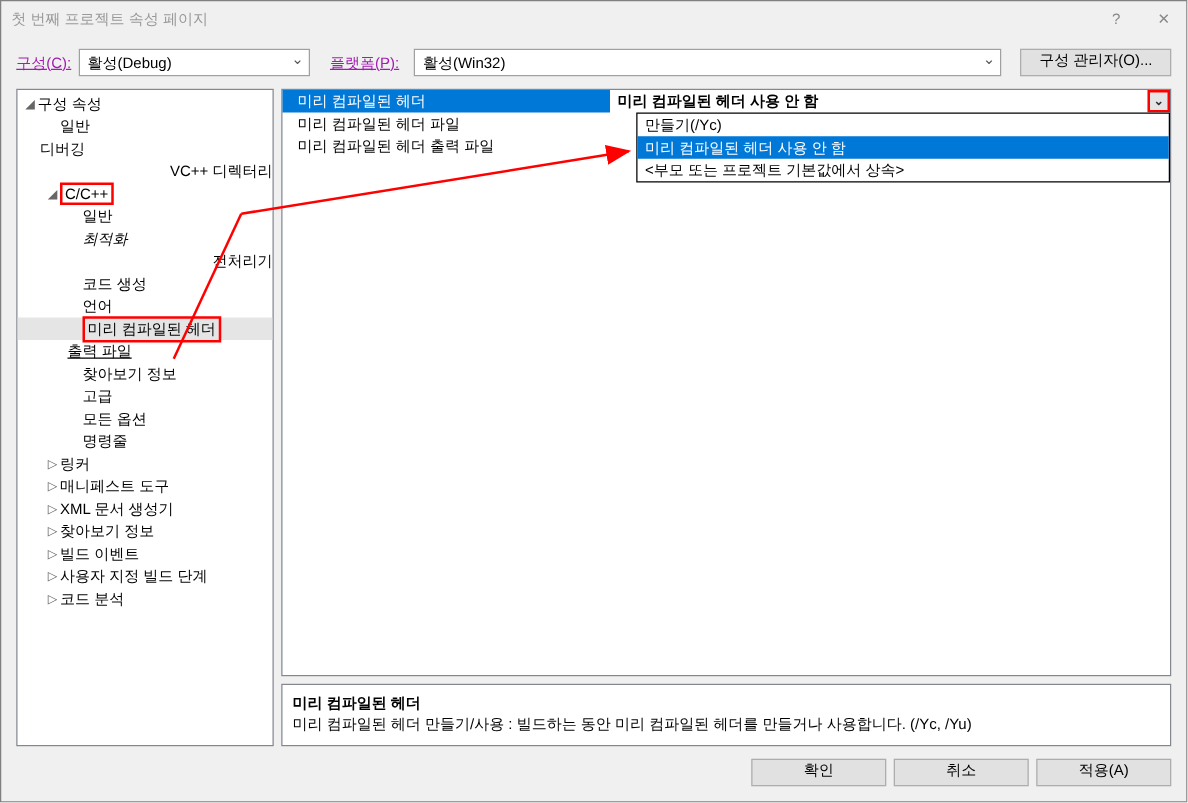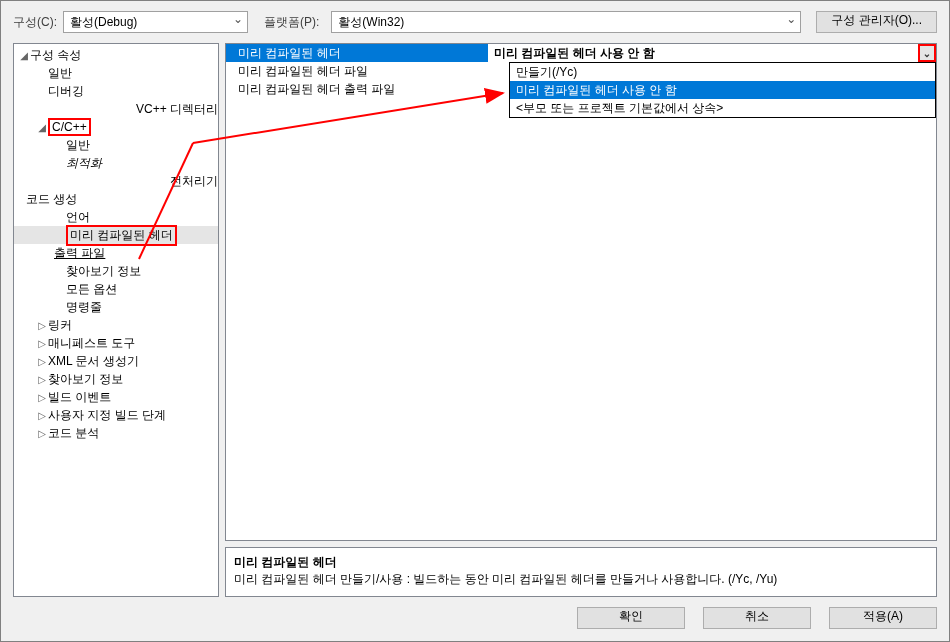--- a/index.html
+++ b/index.html
@@ -38,21 +38,22 @@
       width: 20px;
       text-align: center;
     }
     .toolbar {
       display: flex;
       align-items: center;
       padding: 10px 12px;
       gap: 6px;
     }
     .toolbar-label {
-      color: #404040;
+      color: #a21caf;
+      text-decoration: underline;
     }
     .combo {
       background: #fff;
       border: 1px solid #a0a0a0;
       padding: 2px 18px 2px 6px;
       position: relative;
       height: 22px;
       display: flex;
       align-items: center;
     }
@@ -186,39 +187,46 @@
       padding: 6px 8px;
       height: 50px;
     }
     .desc-title {
       font-weight: bold;
     }
     .footer {
       display: flex;
       justify-content: flex-end;
       padding: 10px 12px 12px;
-      gap: 18px;
+      gap: 6px;
     }
     .footer .btn {
       width: 108px;
       justify-content: center;
     }
     .red-box {
       border: 2px solid red;
     }
     .arrow-svg {
       position: absolute;
       pointer-events: none;
       z-index: 5;
     }
   </style>
 </head>
 <body>
 
 <div class="window">
+  <div class="titlebar">
+    <span>첫 번째 프로젝트 속성 페이지</span>
+    <div class="titlebar-buttons">
+      <span class="titlebar-btn">?</span>
+      <span class="titlebar-btn">✕</span>
+    </div>
+  </div>
 
   <div class="toolbar">
     <span class="toolbar-label"><span>구성(C):</span></span>
     <div class="combo combo-config">
       <span>활성(Debug)</span>
     </div>
     <span class="toolbar-label" style="margin-left:10px"><span>플랫폼(P):</span></span>
     <div class="combo combo-platform">
       <span>활성(Win32)</span>
     </div>
@@ -230,21 +238,21 @@
   <div class="main">
     <div class="tree" id="tree">
         <div class="tree-item" style="padding-left: 4px;">
           <span class="tree-expand">◢</span>
           <span>구성 속성</span>
         </div>
         <div class="tree-item" style="padding-left: 22px;">
           <span class="tree-expand"></span>
           <span>일반</span>
         </div>
-        <div class="tree-item" style="padding-left: 22px;">
+        <div class="tree-item" style="padding-left: 6px;">
           <span class="tree-expand"></span>
           <span>디버깅</span>
         </div>
         <div class="tree-item" style="padding-left: 22px; justify-content: flex-end;">
           <span class="tree-expand"></span>
           <span>VC++ 디렉터리</span>
         </div>
         <div class="tree-item" style="padding-left: 22px;">
           <span class="tree-expand">◢</span>
           <span class="red-box" style="padding:0 2px">C/C++</span>
@@ -254,39 +262,43 @@
           <span>일반</span>
         </div>
         <div class="tree-item" style="padding-left: 40px; font-style: italic;">
           <span class="tree-expand"></span>
           <span>최적화</span>
         </div>
         <div class="tree-item" style="padding-left: 64px; justify-content: flex-end;">
           <span class="tree-expand"></span>
           <span>전처리기</span>
         </div>
-        <div class="tree-item" style="">
+        <div class="tree-item" style="padding-left: 40px;">
           <span class="tree-expand"></span>
           <span>코드 생성</span>
         </div>
         <div class="tree-item" style="padding-left: 40px;">
           <span class="tree-expand"></span>
           <span>언어</span>
         </div>
         <div class="tree-item selected" style="padding-left: 40px;">
           <span class="tree-expand"></span>
           <span class="red-box" style="padding:0 2px">미리 컴파일된 헤더</span>
         </div>
         <div class="tree-item" style="padding-left: 28px; text-decoration: underline;">
           <span class="tree-expand"></span>
           <span>출력 파일</span>
         </div>
         <div class="tree-item" style="padding-left: 40px;">
           <span class="tree-expand"></span>
           <span>찾아보기 정보</span>
+        </div>
+        <div class="tree-item" style="padding-left: 40px;">
+          <span class="tree-expand"></span>
+          <span>고급</span>
         </div>
         <div class="tree-item" style="padding-left: 40px;">
           <span class="tree-expand"></span>
           <span>모든 옵션</span>
         </div>
         <div class="tree-item" style="padding-left: 40px;">
           <span class="tree-expand"></span>
           <span>명령줄</span>
         </div>
         <div class="tree-item" style="padding-left: 22px;">

